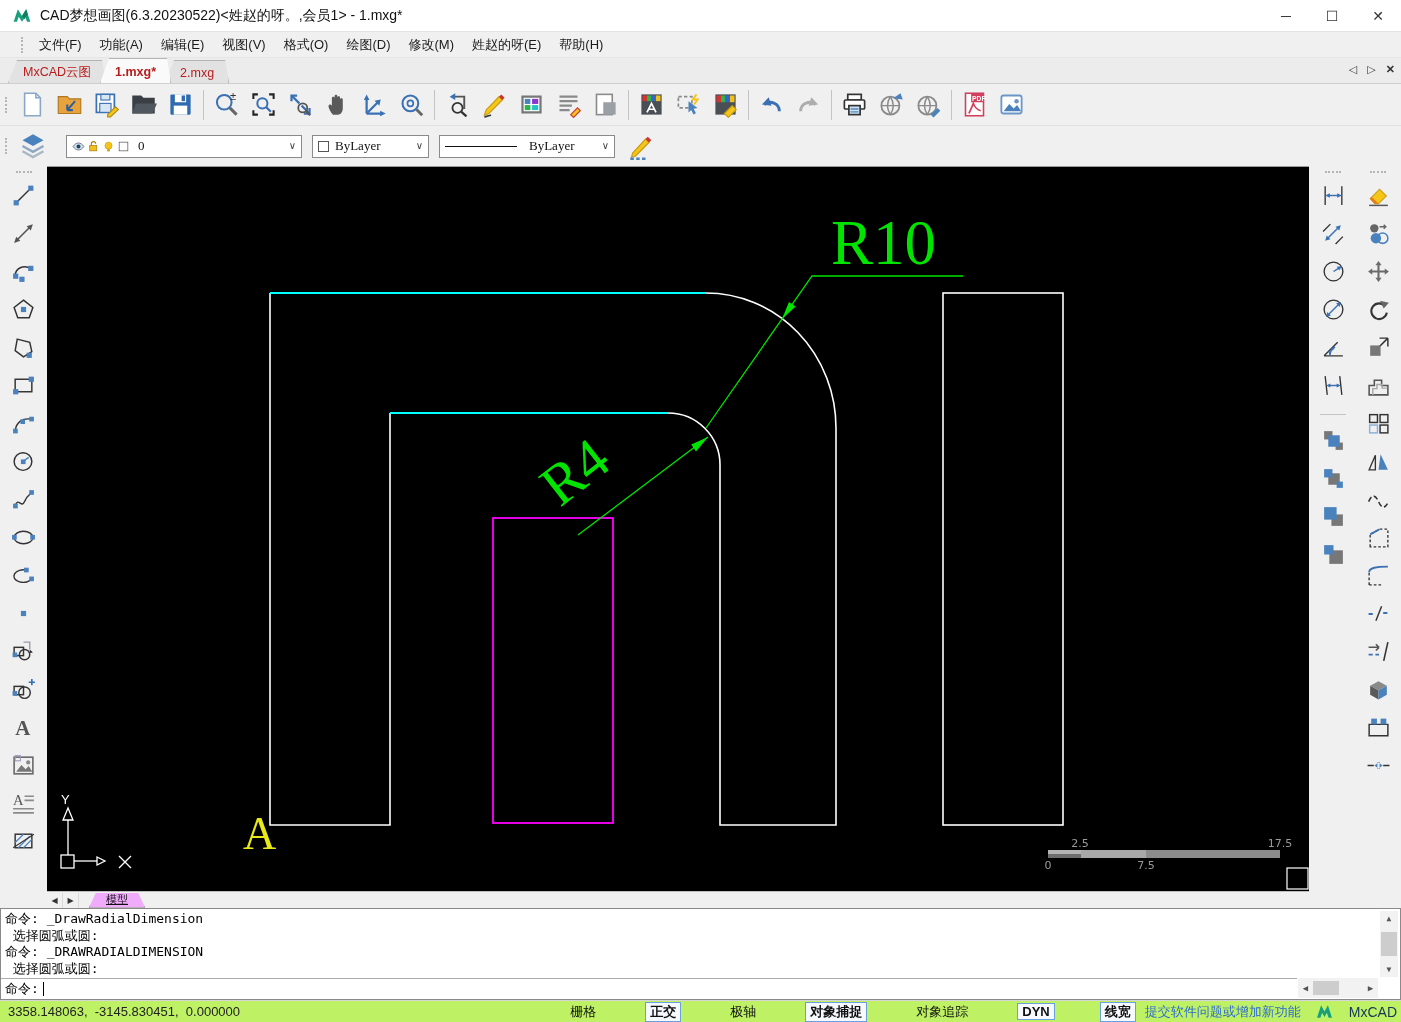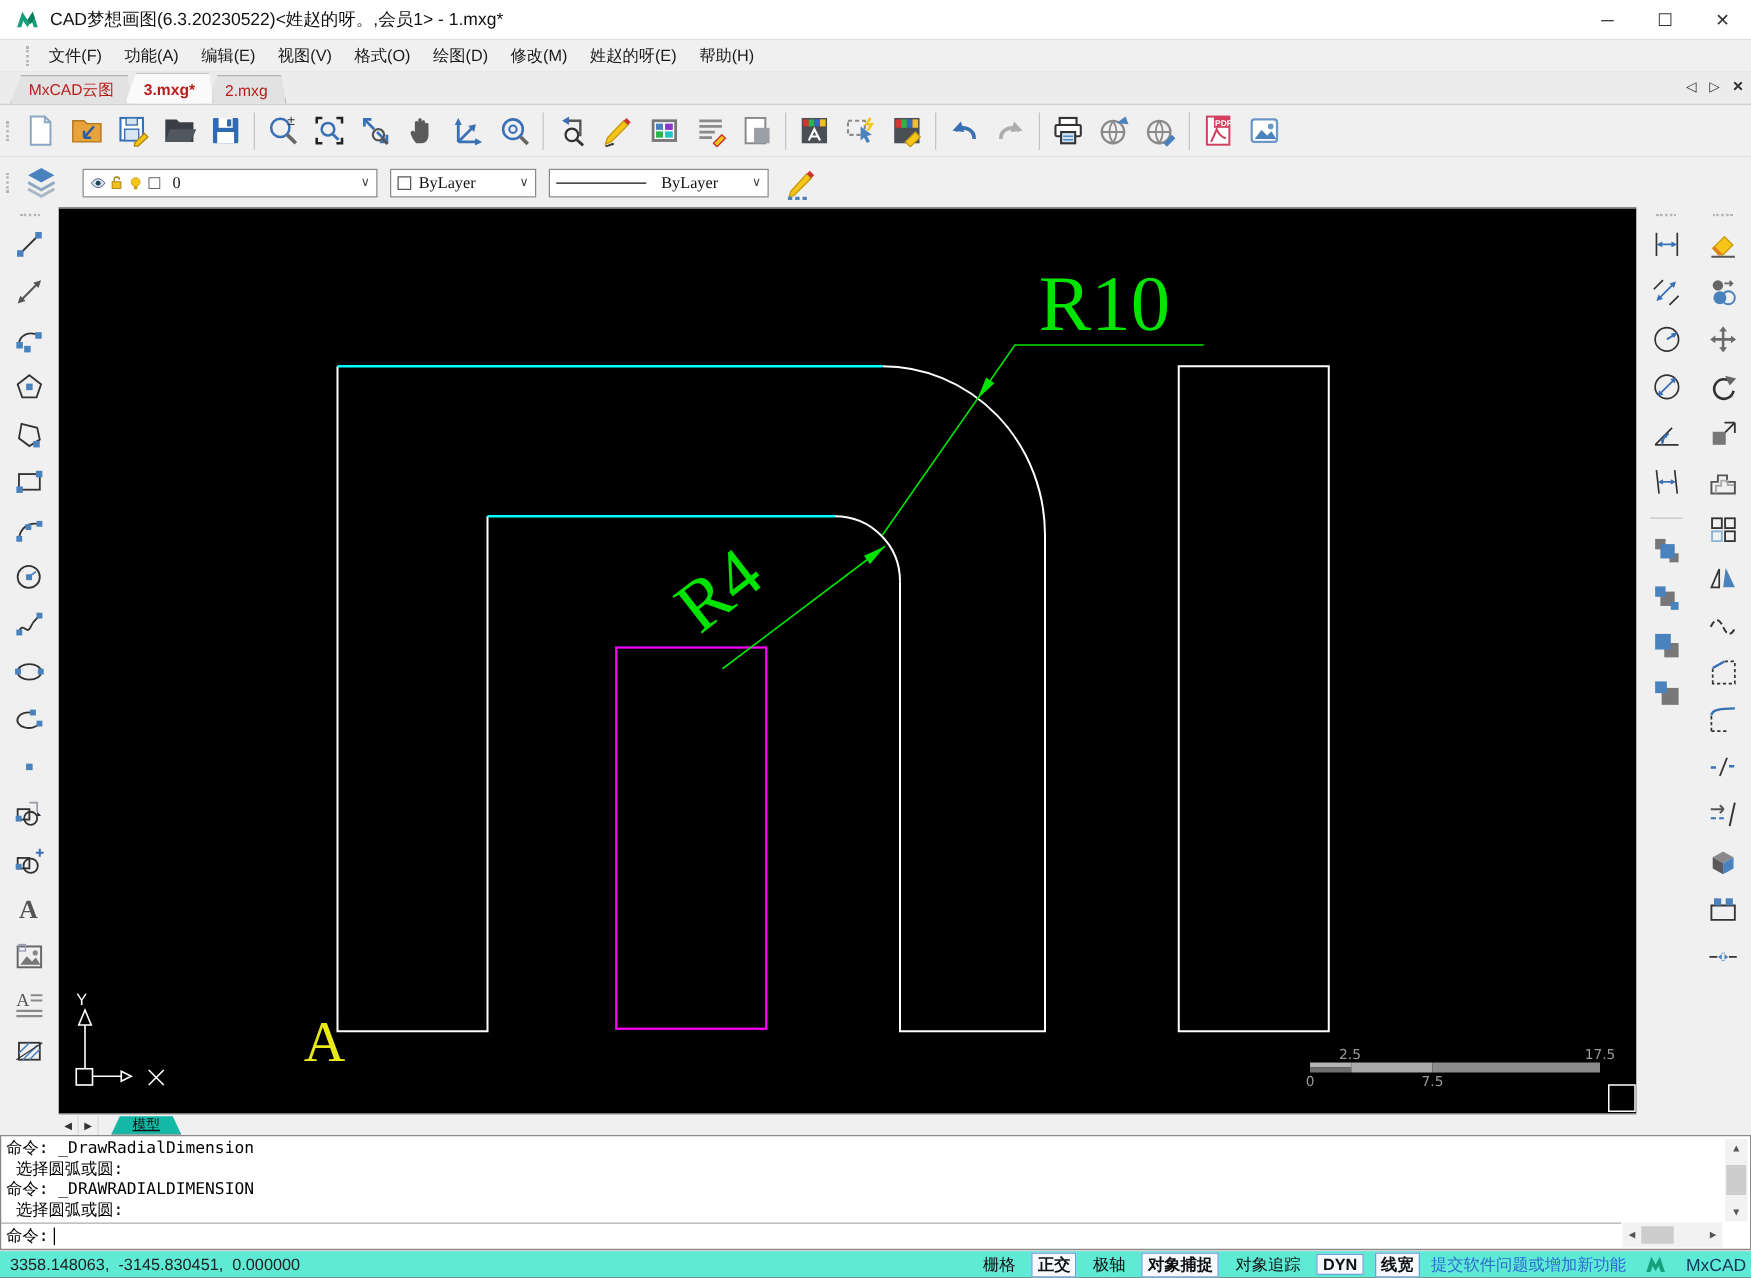--- a/index.html
+++ b/index.html
@@ -53,39 +53,39 @@
   .right-tools { position:absolute; left:1310px; top:0; width:91px; height:742px; background:#f0f0f0; }
   .rt-col { position:absolute; top:0; width:44px; display:flex; flex-direction:column; align-items:center; }
   .rt-col1 { left:1px; } .rt-col2 { left:46px; }
   .sep-h { width:26px; height:1px; background:#c4c4c4; margin:8px 0; }
 
   .canvas-wrap { position:absolute; left:47px; top:0; width:1262px; height:725px; background:#000; border-top:1px solid #9a9a9a; }
   .canvas-wrap svg { display:block; }
 
   .model-row { position:absolute; left:47px; top:725px; width:1262px; height:17px; background:#f0f0f0; border-top:1px solid #bdbdbd; display:flex; align-items:center; font-size:11px; }
   .mr-btn { width:16px; height:15px; display:flex; align-items:center; justify-content:center; color:#333; font-size:8px; border-right:1px solid #d8d8d8; }
-  .model-tab { margin-left:10px; padding:4px 16px; height:15px; background:#14b8a6; border:1px solid #8a8a8a; border-top:none; clip-path:polygon(7px 0, calc(100% - 7px) 0, 100% 100%, 0 100%); display:flex; align-items:center; text-decoration:underline; color:#111; }
+  .model-tab { margin-left:10px; padding:4px 16px; height:15px; background:#f0abfc; border:1px solid #8a8a8a; border-top:none; clip-path:polygon(7px 0, calc(100% - 7px) 0, 100% 100%, 0 100%); display:flex; align-items:center; text-decoration:underline; color:#111; }
 
   
   .command { position:absolute; left:0; top:908px; width:1401px; height:92px; background:#fff; border:1px solid #8a8a8a; font-family:"DejaVu Sans Mono",monospace; font-size:13px; color:#000; }
   .cmd-history { position:absolute; left:4px; top:2px; right:24px; height:66px; line-height:16.5px; white-space:pre; }
   .cmd-prompt { position:absolute; left:0; top:69px; width:1296px; height:21px; border-top:1px solid #adadad; display:flex; align-items:center; padding-left:4px; white-space:pre; }
   .caret { width:1.5px; height:14px; background:#000; margin-left:4px; }
   .vscroll { position:absolute; right:2px; top:2px; width:18px; height:66px; background:#f2f2f2; }
   .vscroll .arr { height:15px; display:flex; align-items:center; justify-content:center; font-size:8px; color:#555; }
   .vscroll .thumb { margin:6px 1px; height:24px; background:#cdcdcd; }
   .hscroll { position:absolute; right:22px; top:69px; width:80px; height:20px; background:#f2f2f2; display:flex; align-items:center; }
   .hscroll .arr { width:15px; text-align:center; font-size:9px; color:#555; }
   .hscroll .thumb { width:26px; height:14px; background:#cdcdcd; }
 
   
-  .statusbar { position:absolute; left:0; top:1000px; width:1401px; height:22px; background:#5eead4; border-top:1px solid #d5d5d5; display:flex; align-items:center; font-size:13px; }
+  .statusbar { position:absolute; left:0; top:1000px; width:1401px; height:22px; background:#bef264; border-top:1px solid #d5d5d5; display:flex; align-items:center; font-size:13px; }
   .coords { margin-left:8px; color:#222; white-space:pre; }
   .sb-right { position:absolute; right:4px; display:flex; align-items:center; gap:9px; }
-  .toggle { padding:0 4px; color:#111; }
+  .toggle { padding:0 4px; color:#111;margin-left:36px; }
   .toggle.active { border:1px solid #6aa0dc; background:#f6f9fd;font-weight:bold; }
   .sb-link { color:#2e6bd0; }
   .brand { display:flex; align-items:center; gap:16px; margin-left:6px; }
   .brand svg { width:17px; height:15px; }
   .brand-name { color:#15365a; font-size:14px; }
 </style>
 </head>
 <body>
 
 <div class="titlebar">
@@ -113,21 +113,21 @@
       <span class="menu-item">修改(M)</span>
       <span class="menu-item">姓赵的呀(E)</span>
       <span class="menu-item">帮助(H)</span>
     </div>
 </div>
 
 <div class="tabbar">
   <div style="width:8px"></div>
   <div id="doc-tabs" style="display:flex; align-items:flex-end">
       <div class="tab">MxCAD云图</div>
-      <div class="tab active">3.mxg*</div>
+      <div class="tab active">1.mxg*</div>
       <div class="tab">2.mxg</div>
     </div>
   <div class="tab-nav">
     <span>◁</span>
     <span>▷</span>
     <span style="font-weight:bold">✕</span>
   </div>
 </div>
 
 <div class="toolbar1">

